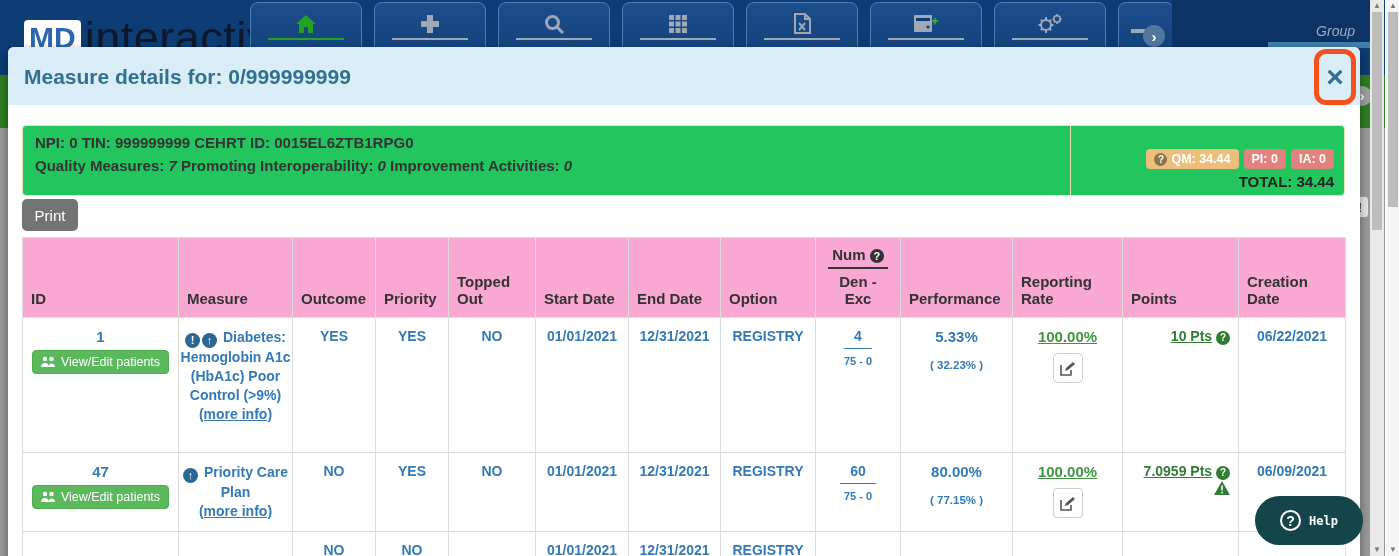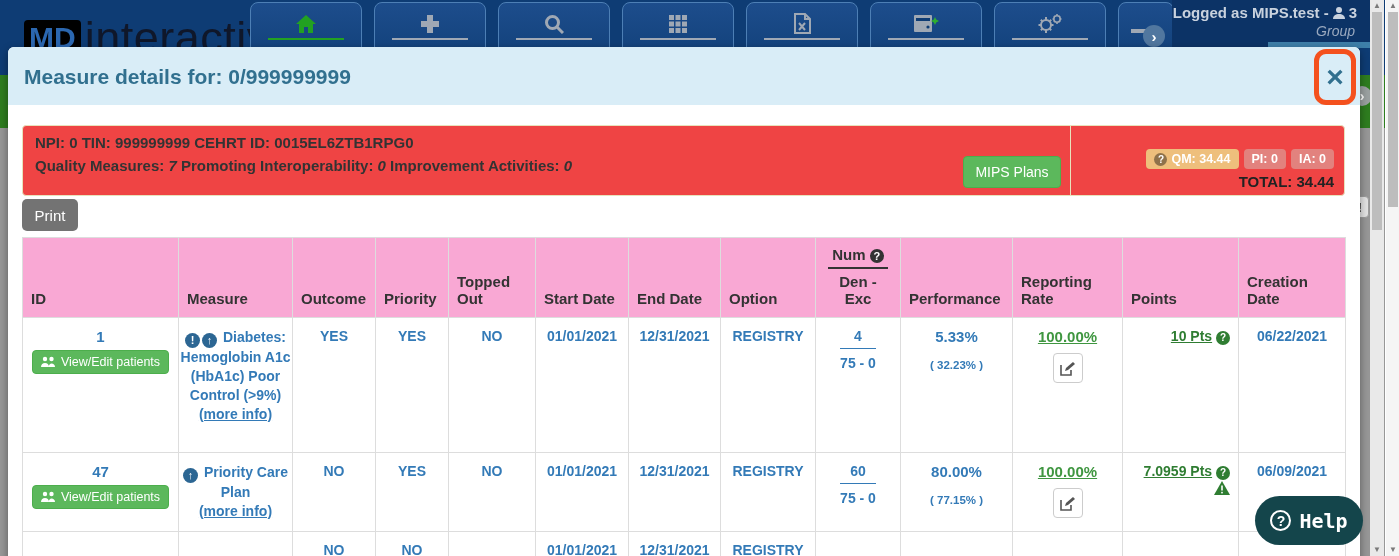--- a/index.html
+++ b/index.html
@@ -6,21 +6,21 @@
   html,body { width:1399px; height:556px; overflow:hidden; }
   body { font-family:"Liberation Sans", sans-serif; position:relative; background:#989898; }
   .abs { position:absolute; }
 
   
   #navbar { left:0; top:0; width:1399px; height:75px; background:#0e3c74; z-index:1; }
   #green-bar { left:0; top:75px; width:1399px; height:53px; background:#2e7d1f; z-index:1; }
   #backdrop { left:0; top:128px; width:1399px; height:428px; background:#979797; z-index:1; }
 
   #logo { left:24px; top:12px; display:flex; align-items:center; gap:4px; z-index:2; }
-  #logo .md-box { background:#000000; color:#2b67b0; font-weight:bold; font-size:30px; padding:1px 5px; border-radius:4px; }
+  #logo .md-box { background:#ffffff; color:#2b67b0; font-weight:bold; font-size:30px; padding:1px 5px; border-radius:4px; }
   #logo .rest { color:#0f172a; font-size:45px; font-weight:400; letter-spacing:0.5px; }
   #logo .collapse-circle { width:22px; height:22px; border-radius:50%; background:#8b94a2; color:#0e3c74; font-weight:bold; font-size:15px; display:flex; align-items:center; justify-content:center; margin-left:2px; }
 
   .nav-tab { top:2px; width:112px; height:66px; border:1px solid #4d7fb5; border-radius:8px;
     background:linear-gradient(#1d4d8c,#103f77); z-index:2; display:flex; flex-direction:column; align-items:center; }
   .nav-tab .ticon { height:26px; margin-top:5px; display:flex; align-items:flex-end; }
   .nav-tab .tline { width:76px; height:2px; background:#9fa8b4; margin-top:4px; }
   .nav-tab .tlabel { color:#9fa8b4; font-size:13px; margin-top:4px; white-space:nowrap; }
   .nav-tab.active .tline { background:#22a122; }
   .nav-tab.active .tlabel { color:#22a122; }
@@ -39,21 +39,21 @@
   #bg-alert-fragment { left:1351px; top:196px; width:18px; height:22px; background:#e4e4e4; border:1px solid #9d9d9d; border-radius:4px; color:#333; font-weight:bold; font-size:13px; display:flex; align-items:center; justify-content:center; z-index:3; }
 
   
   #modal { left:8px; top:47px; width:1352px; height:519px; background:#fff; border-radius:6px; box-shadow:0 3px 9px rgba(0,0,0,.4); z-index:10; overflow:hidden; }
   #modal-header { position:relative; height:58px; background:#d9edf7; }
   #modal-title { position:absolute; left:16px; top:18px; color:#31708f; font-size:21px; font-weight:bold; }
   #close-button { position:absolute; left:1306px; top:2px; width:42px; height:56px; border:5px solid #f4511e; border-radius:12px; background:transparent; display:flex; align-items:center; justify-content:center; cursor:pointer; }
   #close-button .x { color:#31708f; font-size:30px; font-weight:bold; line-height:1; }
 
   
-  #well { position:absolute; left:14px; top:78px; width:1323px; height:71px; background:#ef4444; border:1px solid #e8e2bc; border-radius:4px; display:flex; }
+  #well { position:absolute; left:14px; top:78px; width:1323px; height:71px; background:#22c55e; border:1px solid #e8e2bc; border-radius:4px; display:flex; }
   #well-left { position:relative; width:1047px; height:100%; padding:8px 12px; }
   #well-right { position:relative; flex:1; height:100%; border-left:1px solid #e8e2bc; }
   .well-line { font-size:15px; font-weight:bold; color:#333; margin-bottom:6px; white-space:nowrap; }
   .well-line .num { font-style:italic; }
   #mips-plans-button { position:absolute; left:940px; top:30px; width:98px; height:32px; background:#5cb85c; border:1px solid #4cae4c; border-radius:4px; color:#fff; font-size:14px; display:flex; align-items:center; justify-content:center; cursor:pointer; }
   #badges { position:absolute; right:10px; top:23px; display:flex; gap:5px; align-items:center; }
   .badge { color:#fff; font-size:12.5px; font-weight:bold; border-radius:4px; padding:3px 8px; display:flex; align-items:center; gap:4px; white-space:nowrap; }
   .badge.qm { background:#eebf7c; }
   .badge.red { background:#e2827e; }
   .q-circ { display:inline-flex; width:13px; height:13px; border-radius:50%; background:rgba(0,0,0,.4); color:#fff; font-size:10px; font-weight:bold; align-items:center; justify-content:center; }
@@ -73,42 +73,42 @@
 
   .id-cell .idnum { font-size:15px; margin-bottom:5px; }
   .view-edit-btn { display:inline-flex; align-items:center; gap:5px; background:#5cb85c; border:1px solid #4cae4c; border-radius:4px; color:#fff; font-size:12.5px; font-weight:normal; padding:4px 8px; cursor:pointer; white-space:nowrap; }
 
   .measure-cell { text-align:center; padding:10px 1px !important; font-size:14px; line-height:1.35; }
   .circ-icon { display:inline-flex; width:15px; height:15px; border-radius:50%; background:#2c6693; color:#fff; font-weight:bold; font-size:11px; align-items:center; justify-content:center; vertical-align:-2px; margin-right:2px; }
   .more-info { text-decoration:underline; cursor:pointer; }
 
   .fraction { display:inline-block; text-align:center; }
   .fraction .num { display:block; padding:0 10px 4px 10px; border-bottom:1px solid #337ab7; margin-bottom:6px; font-size:14px; }
-  .fraction .den { display:block; font-size:14px;text-align:center; }
+  .fraction .den { display:block; font-size:11px;text-align:center; }
 
   .perf-main { font-size:15px; margin-bottom:14px; }
   .perf-sub { font-size:11.5px; }
 
   .rate-cell { color:#3f9640 !important;text-decoration:underline; }
   .rate-val { font-size:15px; margin-bottom:8px; }
   .edit-btn { display:inline-flex; width:30px; height:30px; border:1px solid #ccc; border-radius:4px; background:#fff; align-items:center; justify-content:center; cursor:pointer; }
 
   .points-cell { text-align:right !important; padding-right:8px !important; color:#2f7d32 !important; }
   .points-link { text-decoration:underline; cursor:pointer; }
   .q-circ.green { background:#2f7d32; width:14px; height:14px; }
   .q-circ.dark { background:#333; width:14px; height:14px; font-size:11px; }
 
   .num-header { text-align:center; }
   .num-header .top { display:inline-block; border-bottom:2px solid #333; padding:0 4px 4px 4px; margin-bottom:4px; font-weight:bold; }
   .num-header .bottom { font-weight:bold; }
 
   
   #help-button { left:1255px; top:496px; width:108px; height:49px; background:#14454b; border-radius:26px; z-index:20; display:flex; align-items:center; justify-content:center; gap:8px; color:#fff; cursor:pointer; }
   #help-button .hq { width:21px; height:21px; border:2px solid #fff; border-radius:50%; font-size:14px; font-weight:bold; display:flex; align-items:center; justify-content:center; }
-  #help-button .hlabel { font-family:"DejaVu Sans Mono", monospace; font-size:20px; font-weight:bold; }
+  #help-button .hlabel { font-family:"DejaVu Sans Mono", monospace; font-size:12px; font-weight:bold; }
 
   
   .scrollbar { top:0; width:14px; height:556px; z-index:30; }
   #scrollbar-inner { left:1370px; background:#e9e9e9; }
   #scrollbar-outer { left:1385px; background:#f5f5f5; border-left:1px solid #fff; }
   .sb-arrow { position:absolute; left:0; width:14px; height:12px; color:#7a7a7a; font-size:8px; text-align:center; line-height:12px; }
   .sb-up { top:0; } .sb-down { bottom:0; }
   .sb-thumb { position:absolute; left:2px; width:10px; background:#bdbdbd; }
   #scrollbar-inner .sb-thumb { top:12px; height:218px; }
   #scrollbar-outer .sb-thumb { top:12px; height:195px; }
@@ -213,30 +213,20 @@
   </span>
   <span class="tline"></span>
   <span class="tlabel">Account</span>
 </div>
 <div id="partial-tab" class="abs">
   <span class="dash"></span>
 </div>
 <div id="nav-chevron-right" class="abs">›</div>
 
 <div id="logged-panel" class="abs">
-  <span id="logged-line">
-    <span>Logged as MIPS.test -</span>
-    <span>
-      <svg width="14" height="14" viewBox="0 0 14 14">
-          <circle cx="7" cy="4" r="3" fill="#c9d2de"></circle>
-          <path d="M1 13c0-3.3 2.7-5 6-5s6 1.7 6 5z" fill="#c9d2de"></path>
-        </svg>
-    </span>
-    <span>3</span>
-  </span>
   <span id="group-label">Group</span>
 </div>
 <div id="teal-fragment" class="abs"></div>
 
 <div id="bg-chevron-circle" class="abs">›</div>
 <div id="bg-alert-fragment" class="abs">!</div>
 
 <div id="modal" class="abs">
   <div id="modal-header">
     <span id="modal-title">Measure details for: 0/999999999</span>
@@ -249,21 +239,20 @@
     <div id="well-left">
       <div class="well-line">NPI: 0 TIN: 999999999 CEHRT ID: 0015EL6ZTB1RPG0</div>
       <div class="well-line">
         <span>Quality Measures:</span>
         <span class="num">7</span>
         <span>Promoting Interoperability:</span>
         <span class="num">0</span>
         <span>Improvement Activities:</span>
         <span class="num">0</span>
       </div>
-      <div id="mips-plans-button">MIPS Plans</div>
     </div>
     <div id="well-right">
       <div id="badges">
         <span class="badge qm">
           <span class="q-circ">?</span>
           <span>QM: 34.44</span>
         </span>
         <span class="badge red">PI: 0</span>
         <span class="badge red">IA: 0</span>
       </div>

